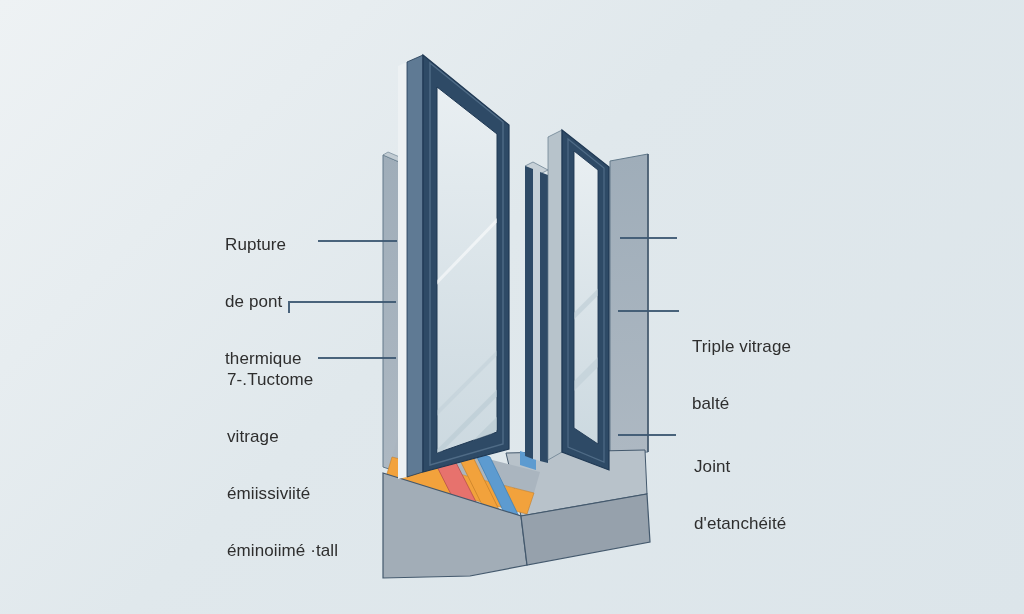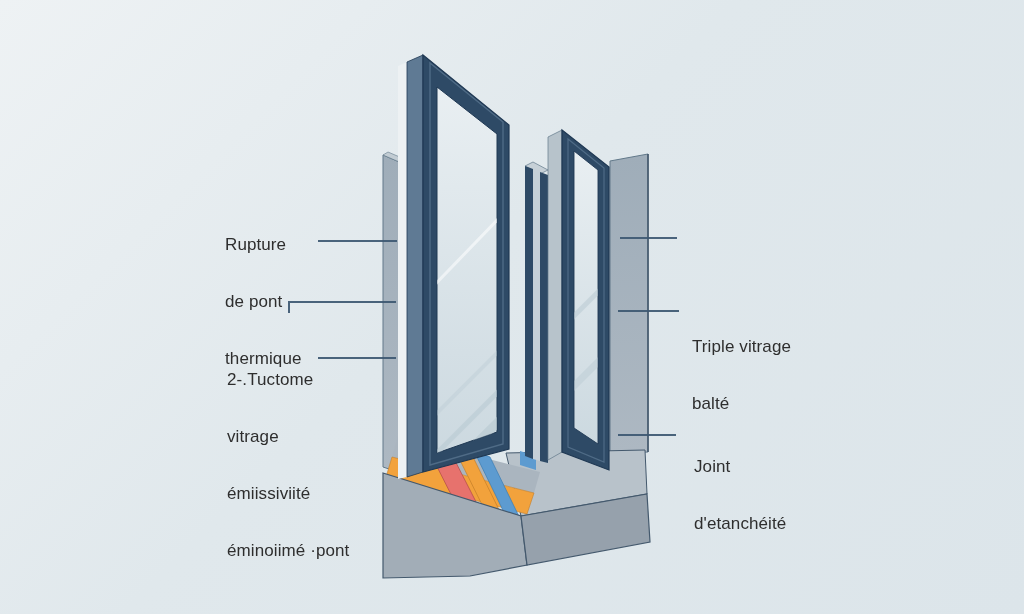--- a/index.html
+++ b/index.html
@@ -114,24 +114,24 @@
     </g>
   </svg>
 
   <div class="label" style="left:225px;top:197px;">
     <div>Rupture</div>
     <div>de pont</div>
     <div>thermique</div>
   </div>
 
   <div class="label" style="left:227px;top:332px;">
-    <div>2-.Tuctome</div>
+    <div>7-.Tuctome</div>
     <div>vitrage</div>
     <div>émiissiviité</div>
-    <div>éminoiimé ·pont</div>
+    <div>éminoiimé ·tall</div>
   </div>
 
 
   <div class="label" style="left:692px;top:299px;">
     <div>Triple vitrage</div>
     <div>balté</div>
   </div>
 
   <div class="label" style="left:694px;top:419px;">
     <div>Joint</div>

